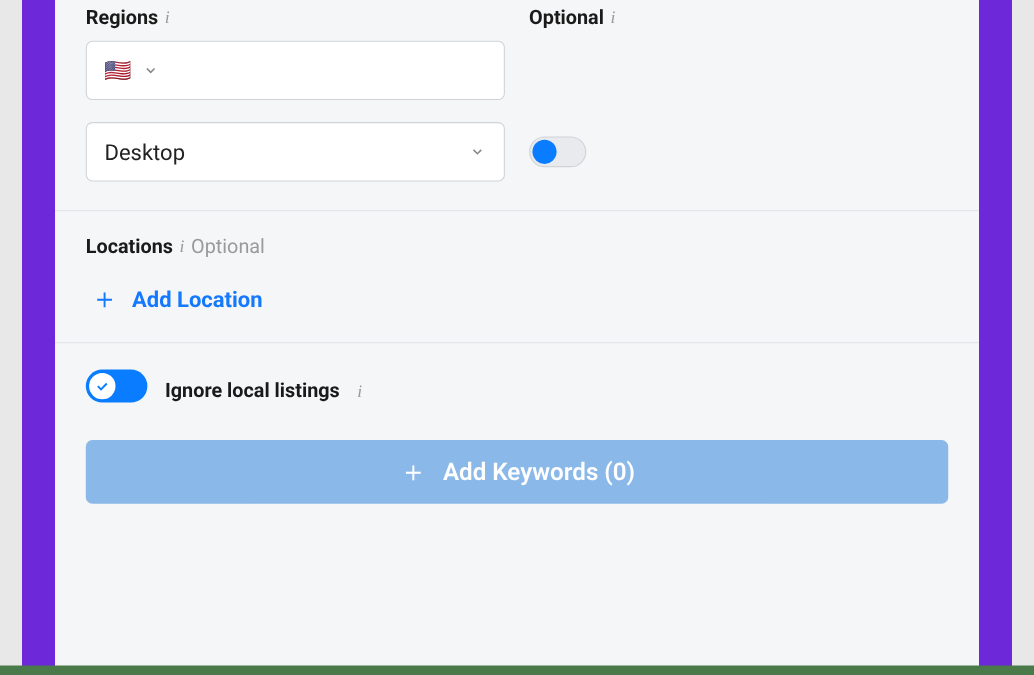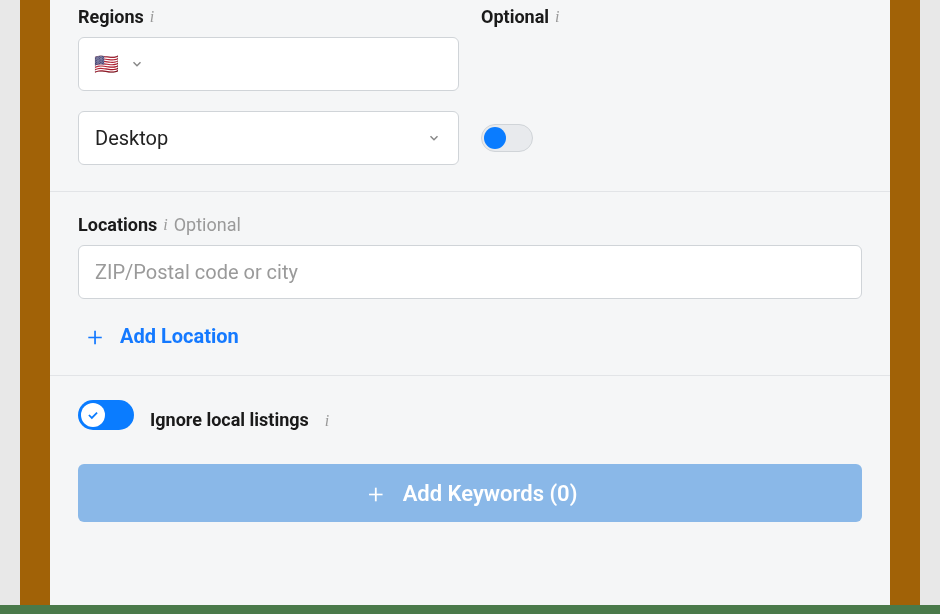--- a/index.html
+++ b/index.html
@@ -9,21 +9,21 @@
       font-family: -apple-system, BlinkMacSystemFont, 'Segoe UI', Roboto, Helvetica, Arial, sans-serif;
     }
     body {
       background: #e8e8e8;
       width: 940px;
       height: 614px;
       overflow: hidden;
       position: relative;
     }
     .outer {
-      background: #a16207;
+      background: #6d28d9;
       margin: 0 20px;
       height: 606px;
       padding: 0 30px;
     }
     .panel {
       background: #f5f6f7;
       height: 100%;
       padding: 0 28px;
     }
     .row {
@@ -273,21 +273,20 @@
     </div>
 
     <div class="divider"></div>
 
     <div class="locations-section">
       <div class="label">
         <span>Locations</span>
         <span class="info-i">i</span>
         <span class="optional">Optional</span>
       </div>
-      <input class="text-input" type="text" placeholder="ZIP/Postal code or city" style="">
       <div class="add-location">
         <span class="plus-icon">＋</span>
         <span>Add Location</span>
       </div>
     </div>
 
     <div class="divider"></div>
 
     <div class="ignore-row">
       <div class="toggle-on">

